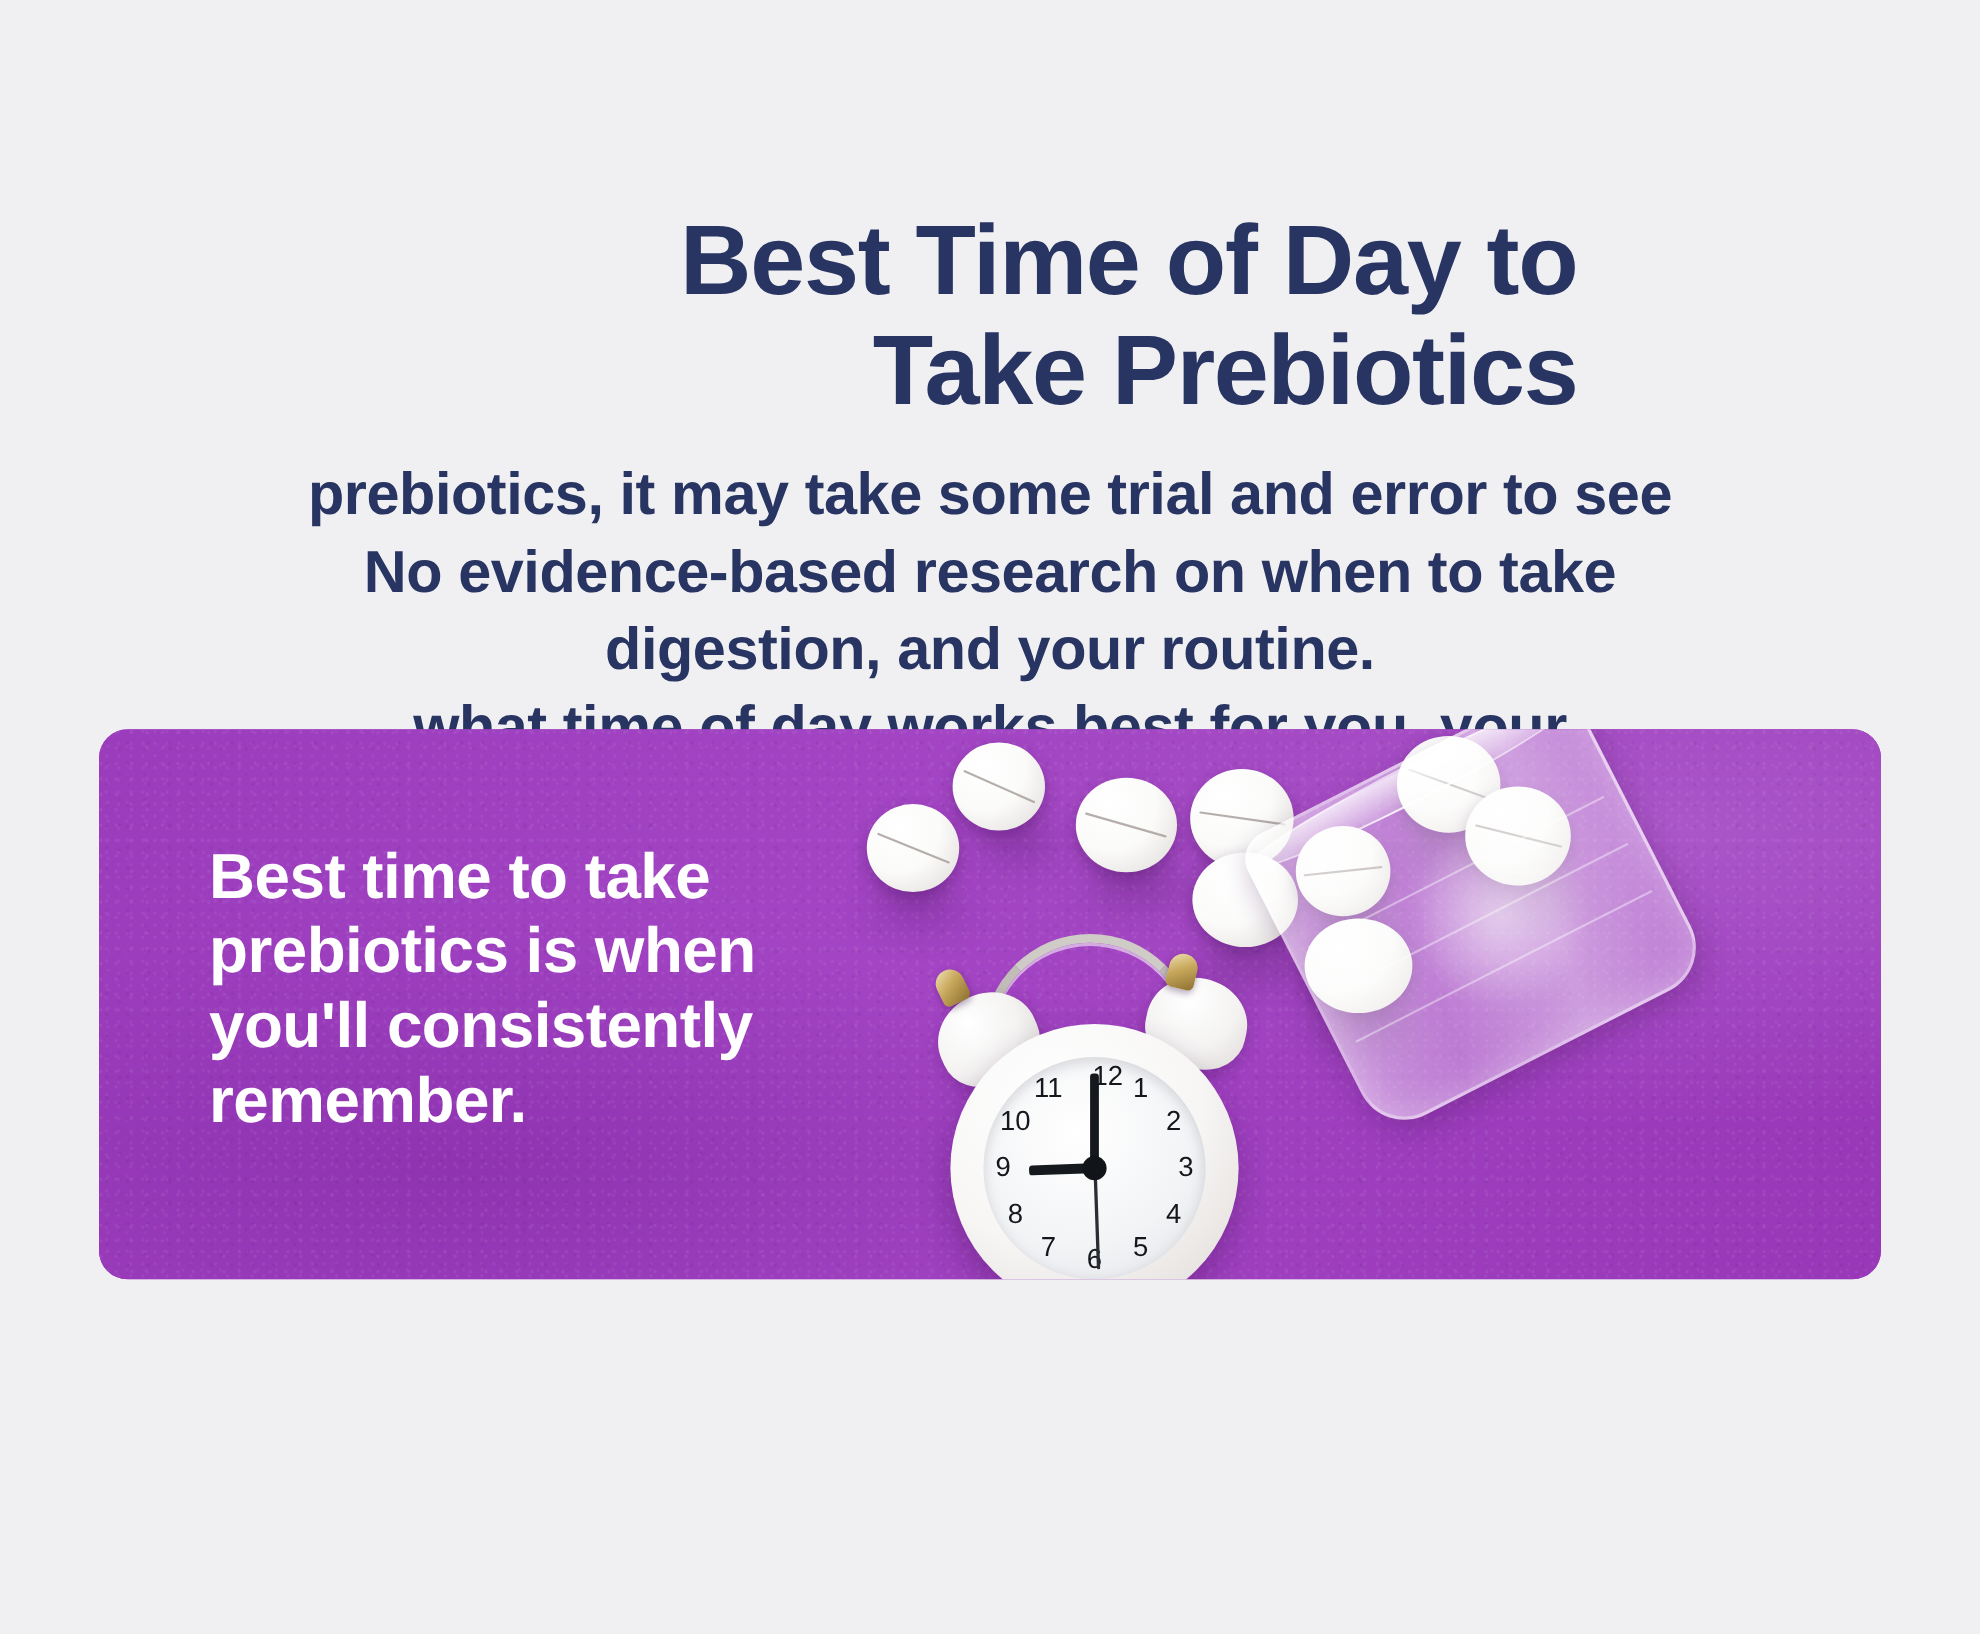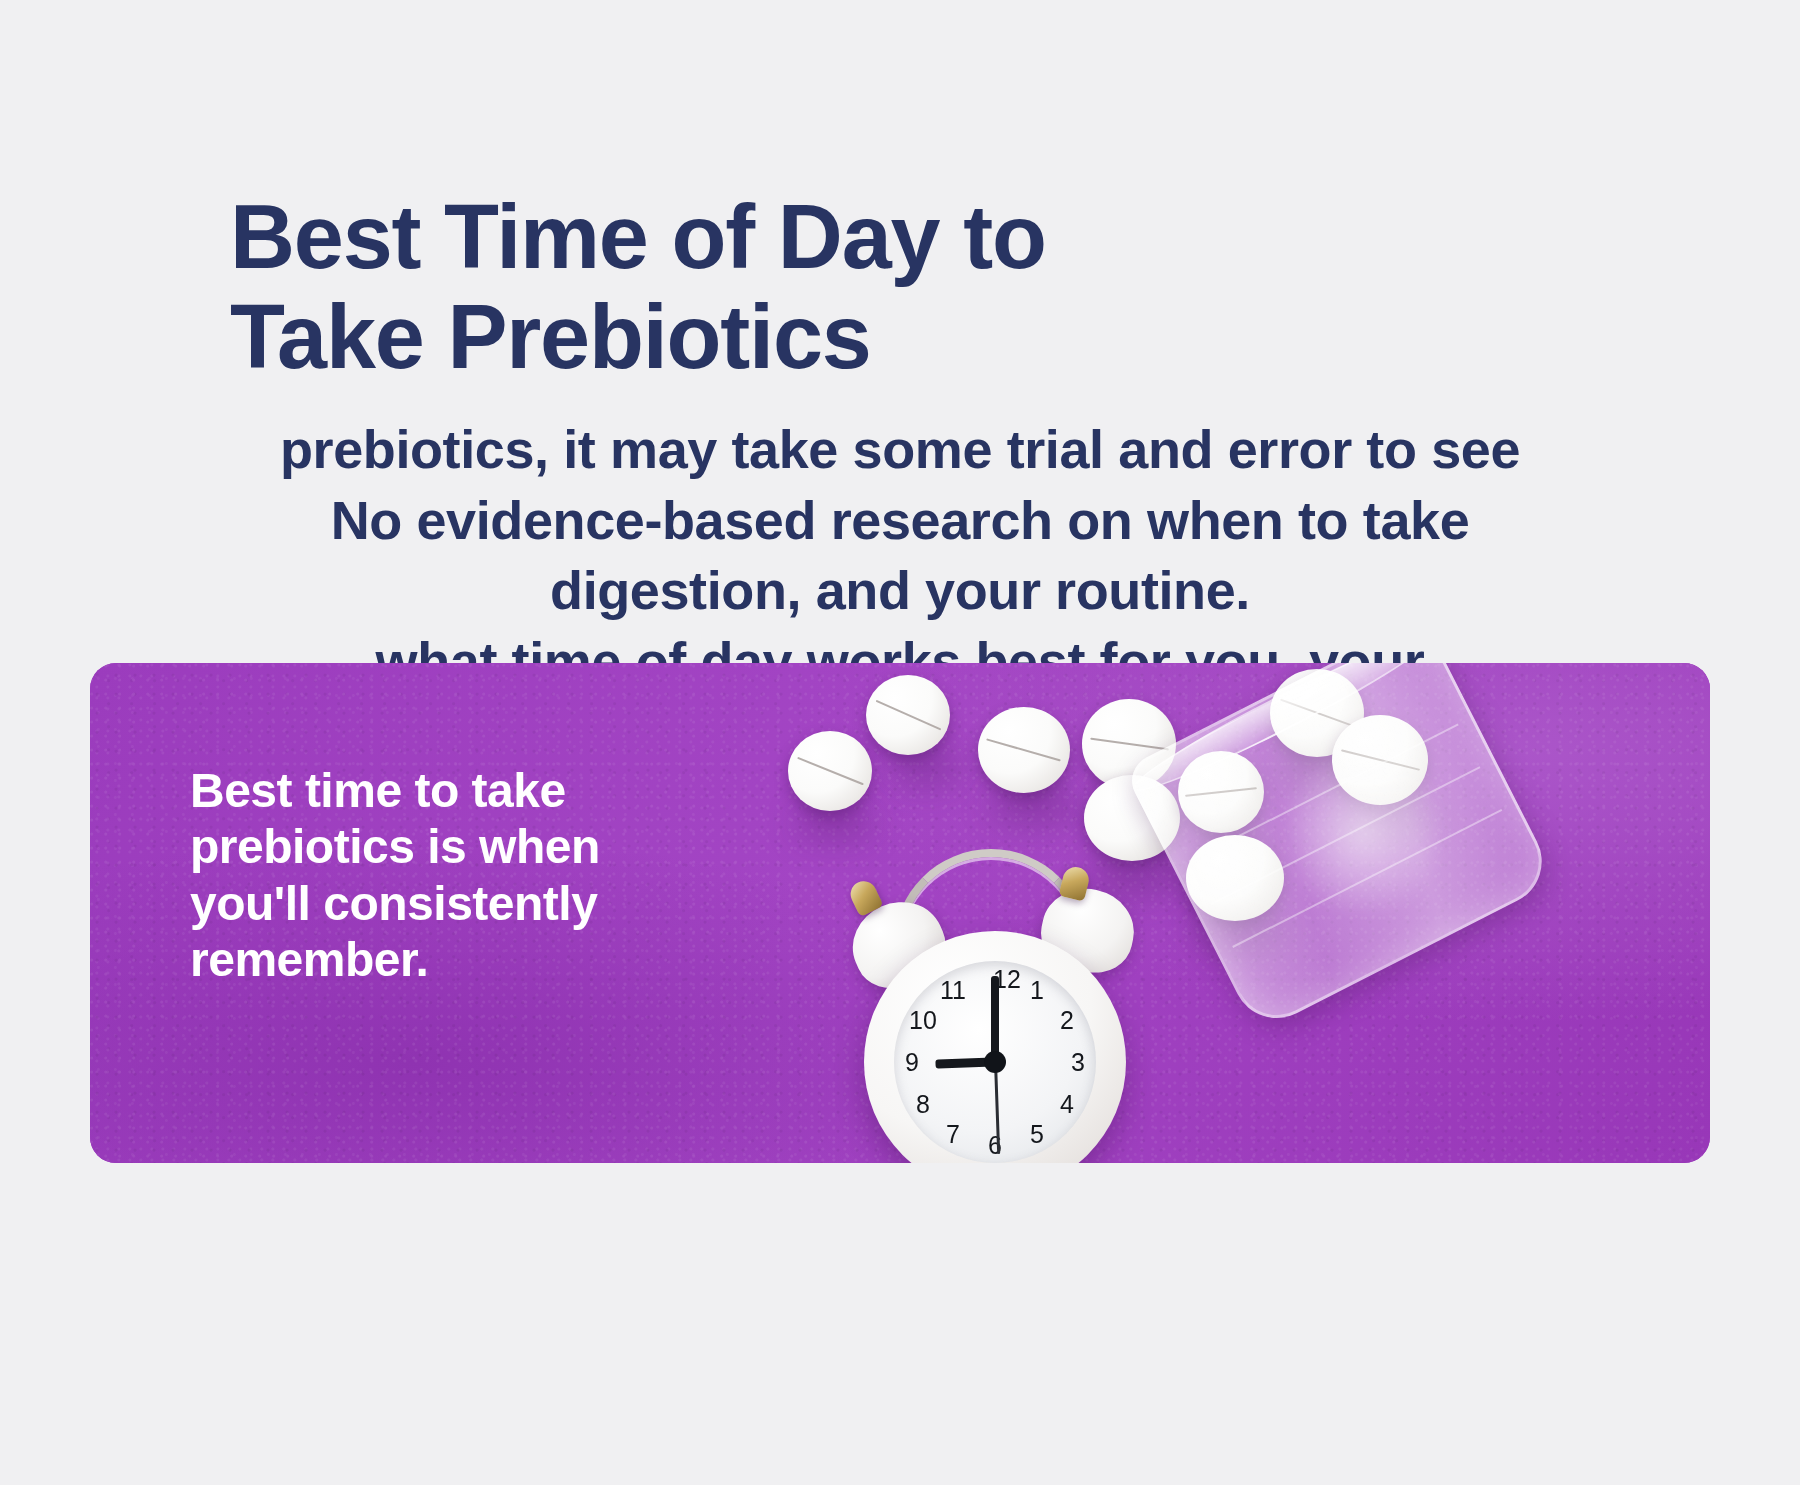--- a/index.html
+++ b/index.html
@@ -21,21 +21,21 @@
     background: #f0f0f2;
     box-sizing: border-box;
   }
 
   
   .headline {
     position: absolute;
     left: 0;
     top: 128px;
     width: 1664px;
-    text-align: left;
+    text-align: right;
     color: #283462;
     font-size: 90px;
     font-weight: bold;
     line-height: 1.11;
     letter-spacing: -1.2px;
     padding: 0 230px;
     box-sizing: border-box;
   }
   .headline .hl-line {
     display: block;
@@ -94,21 +94,21 @@
     background-size: 14px 14px, 19px 19px, 11px 11px, 23px 23px, 17px 17px;
   }
 
   
   .callout {
     position: absolute;
     left: 100px;
     top: 100px;
     width: 640px;
     color: #ffffff;
-    font-size: 48px;
+    font-size: 58px;
     font-weight: bold;
     line-height: 1.175;
     letter-spacing: -0.5px;
     z-index: 6;
   }
   .callout .co-line {
     display: block;
     white-space: nowrap;
   }
   .callout .u {

